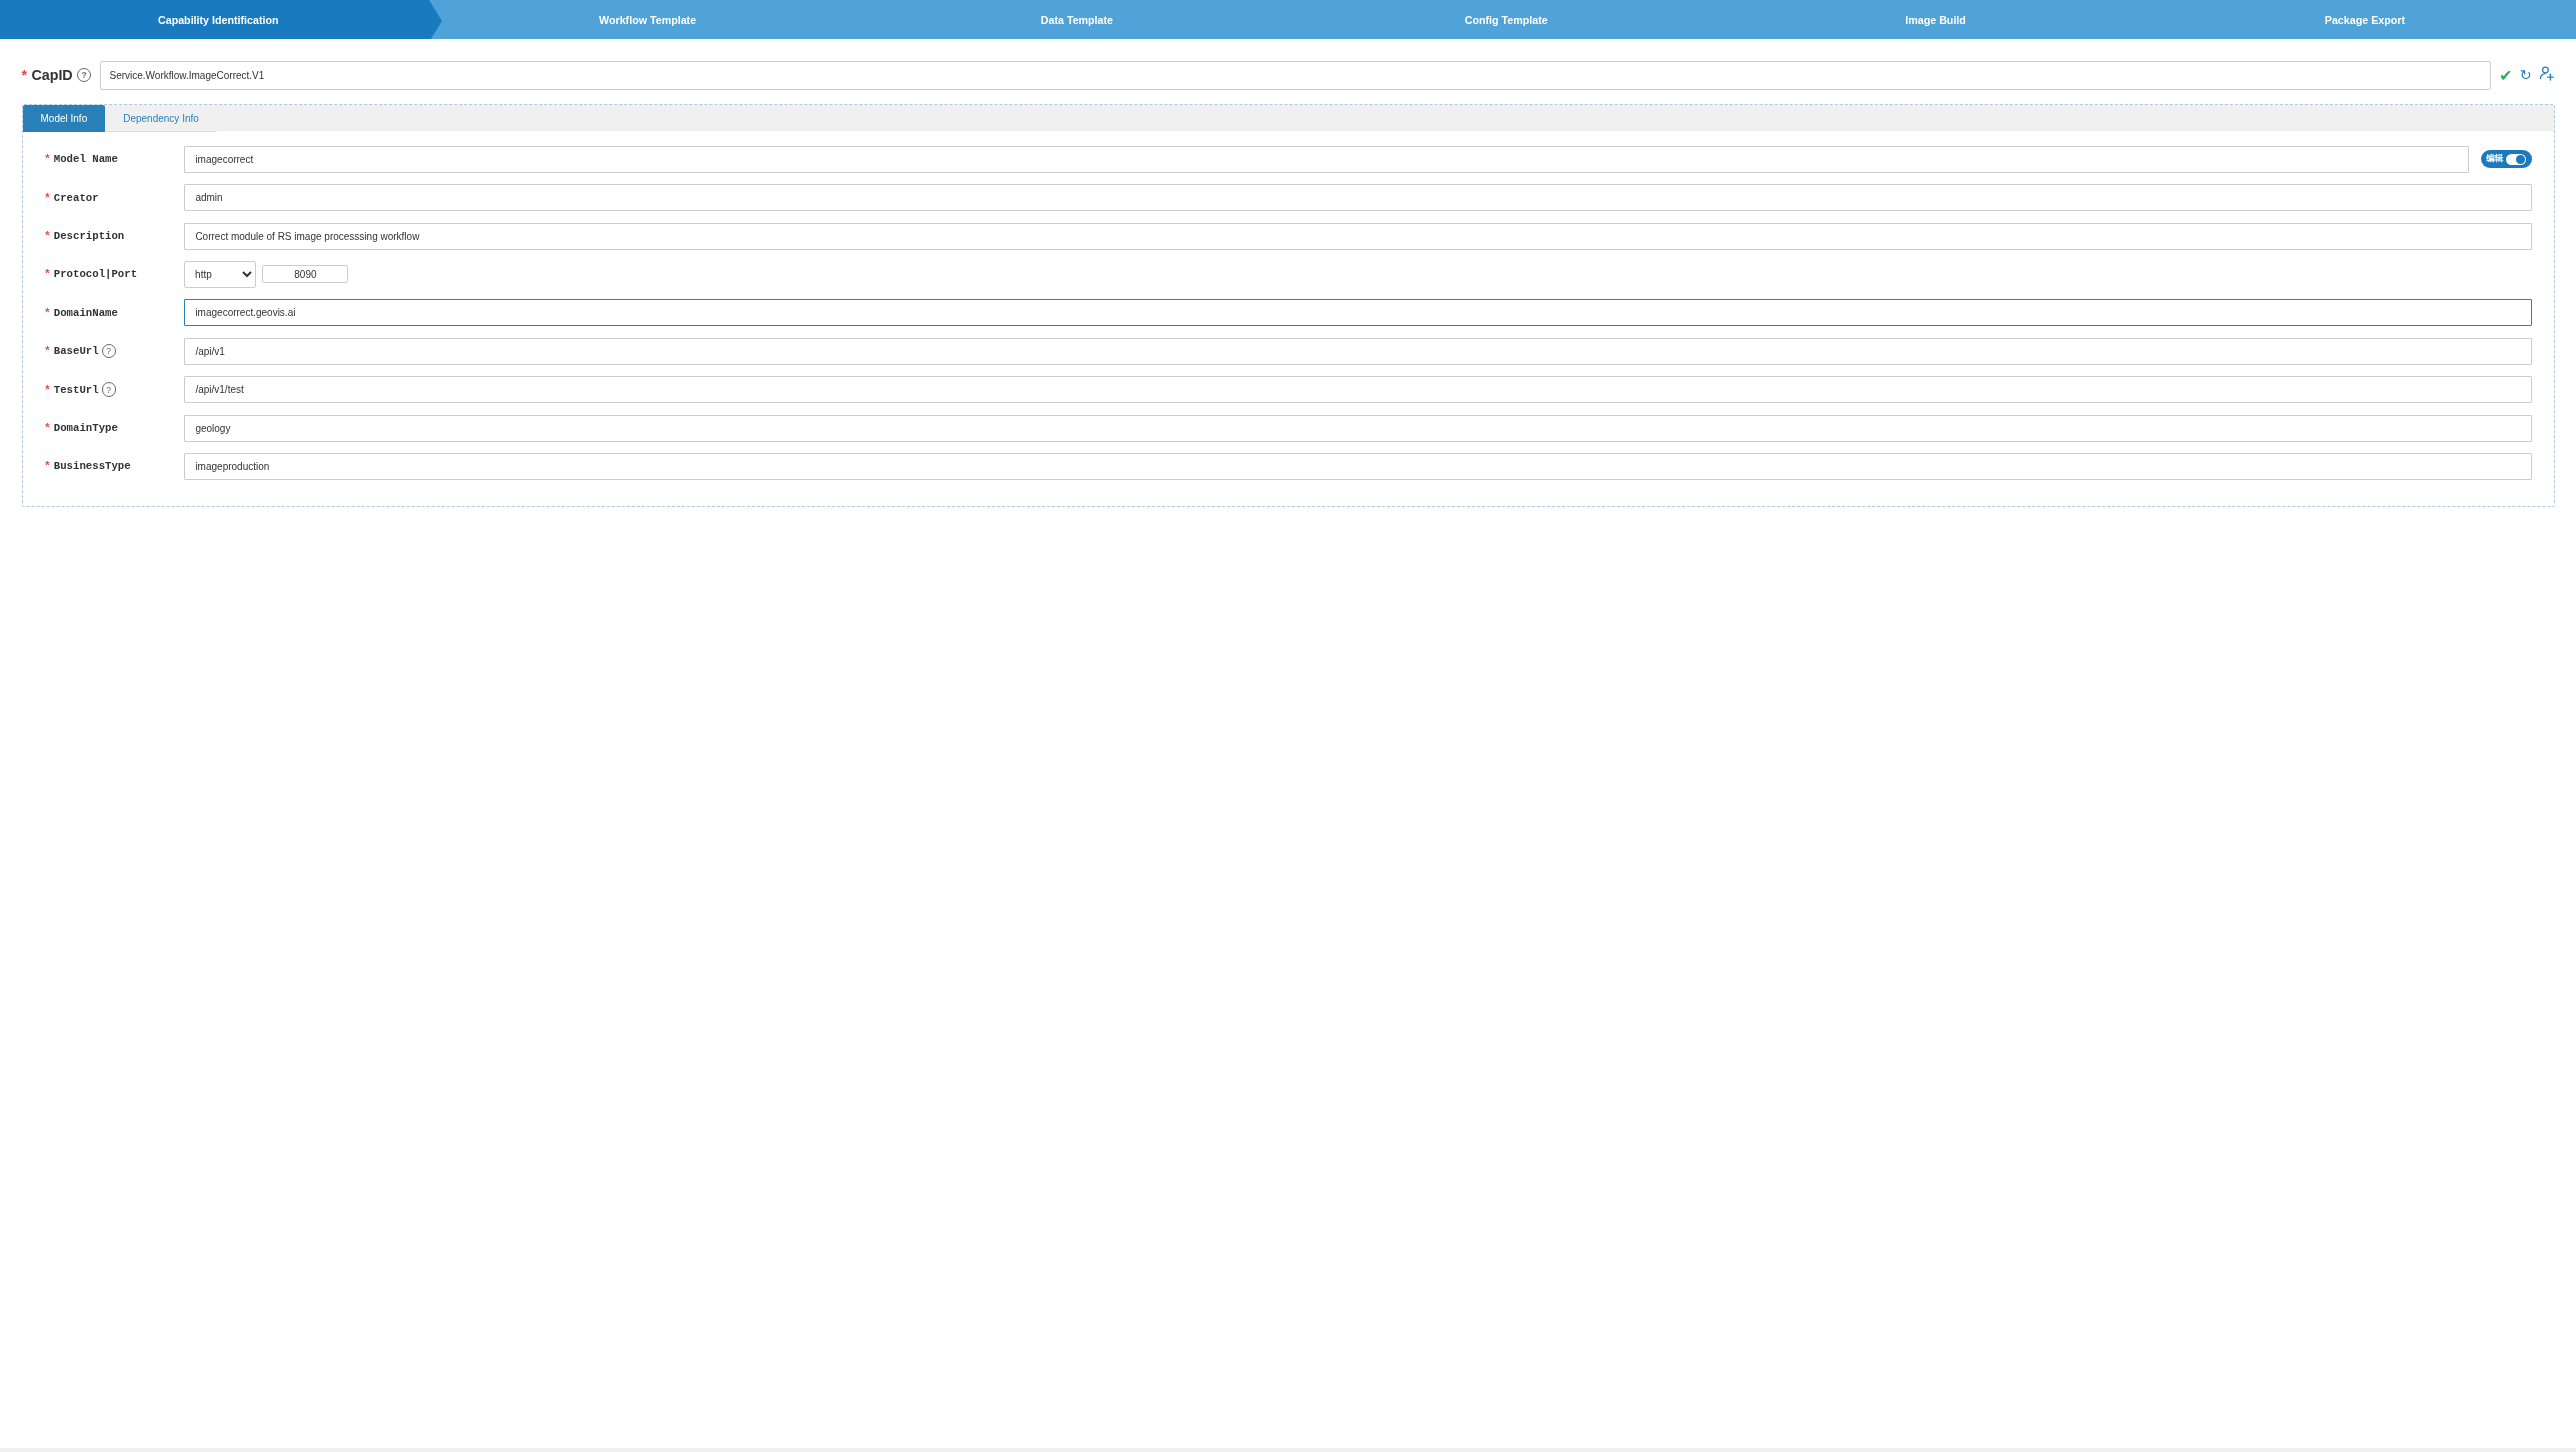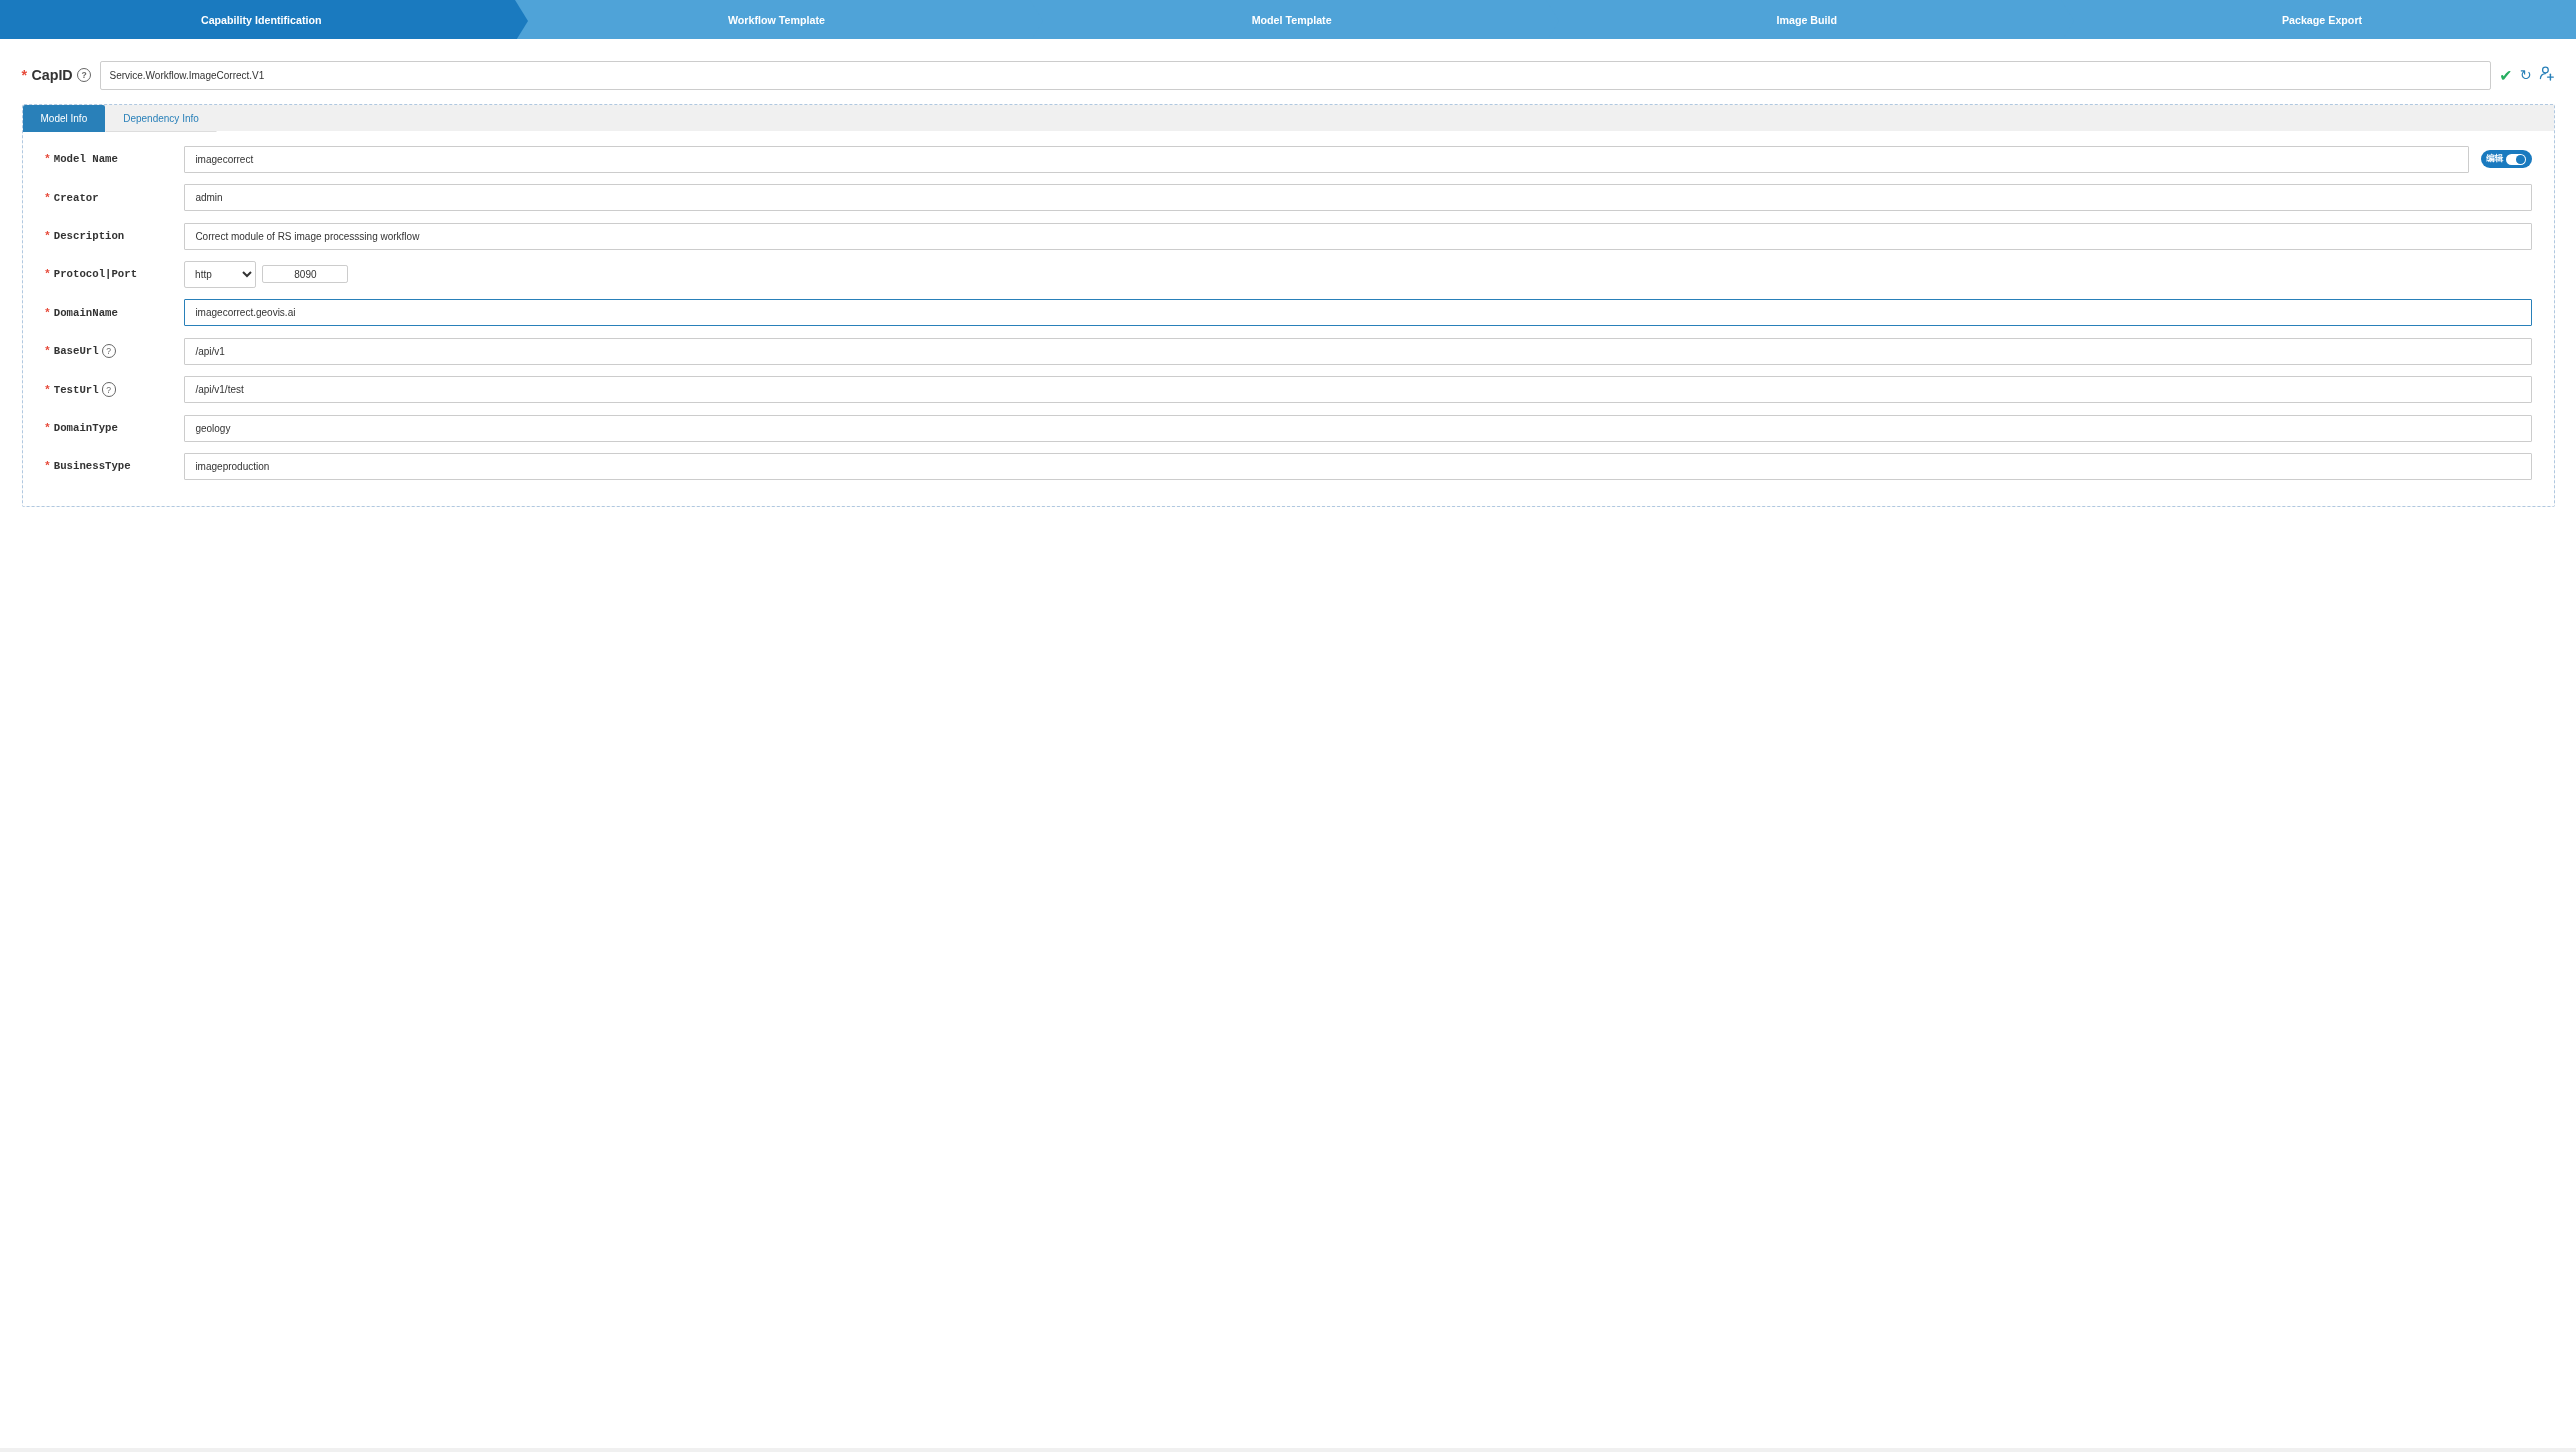--- a/index.html
+++ b/index.html
@@ -271,21 +271,24 @@
 <body>
 
 <nav class="breadcrumb-nav">
   <div class="breadcrumb-item active">
     <span class="label">Capability Identification</span>
   </div>
   <div class="breadcrumb-item inactive">
     <span class="label">Workflow Template</span>
   </div>
   <div class="breadcrumb-item inactive">
-    <span class="label">Model Template</span>
+    <span class="label">Data Template</span>
+  </div>
+  <div class="breadcrumb-item inactive">
+    <span class="label">Config Template</span>
   </div>
   <div class="breadcrumb-item inactive">
     <span class="label">Image Build</span>
   </div>
   <div class="breadcrumb-item inactive">
     <span class="label">Package Export</span>
   </div>
 </nav>
 
 <div class="main-content">

